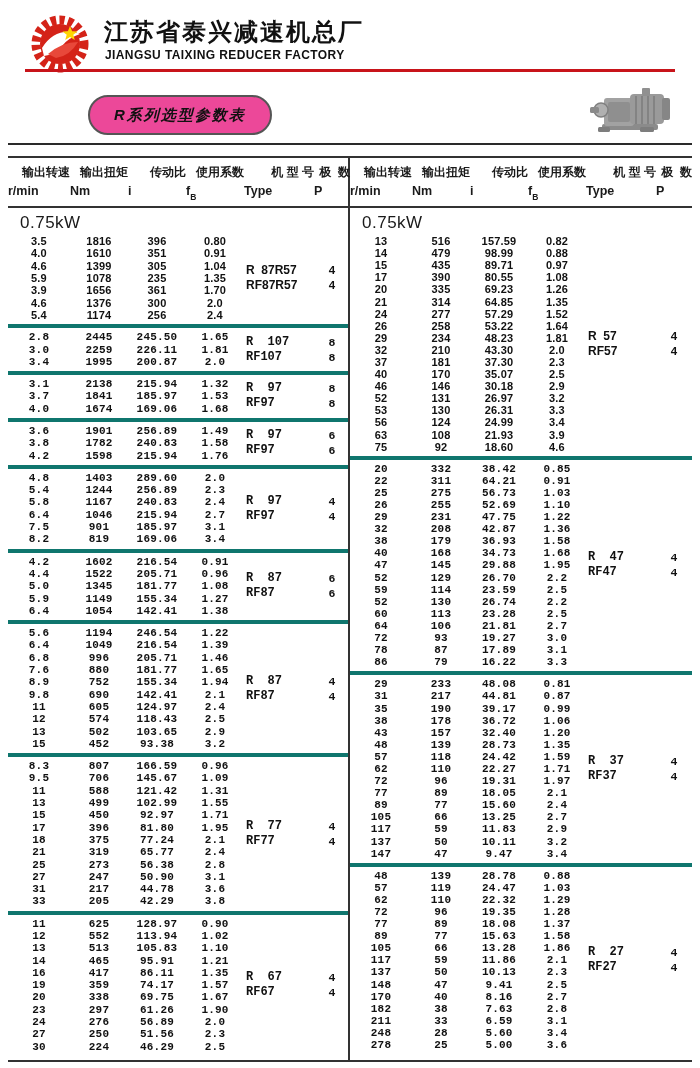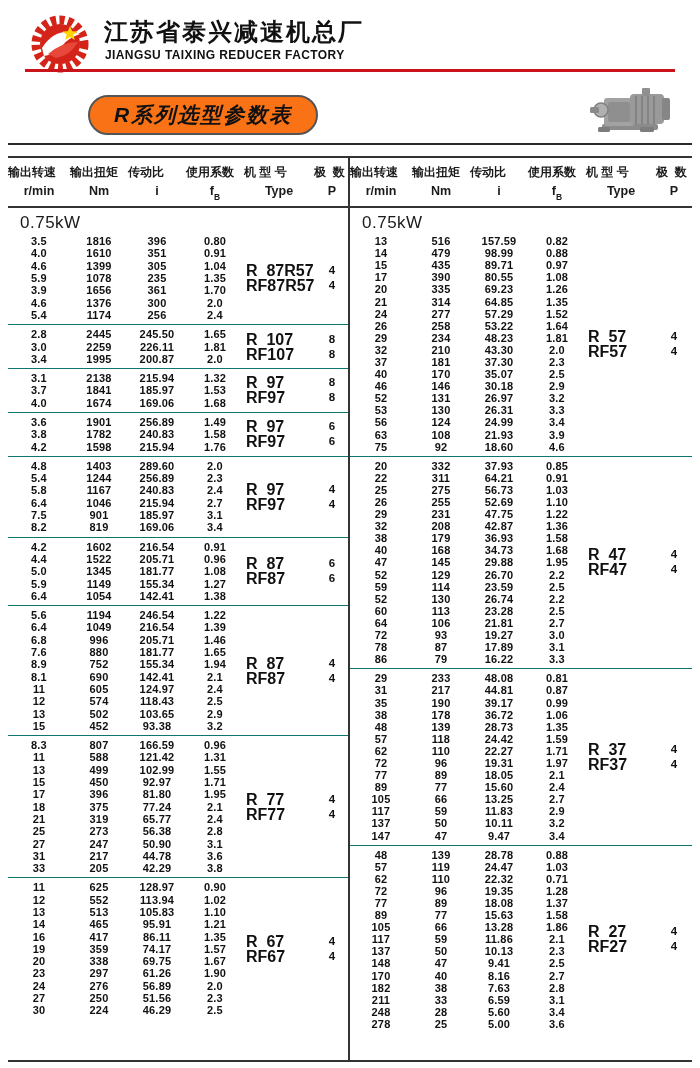--- a/index.html
+++ b/index.html
@@ -7,48 +7,48 @@
   .page { position:relative; width:700px; height:1068px; background:#fff; overflow:hidden; }
 
   
   .logo { position:absolute; left:28px; top:12px; width:64px; height:64px; }
   .company-cn { position:absolute; left:104px; top:16px; font-size:24px; font-weight:bold; letter-spacing:2px; color:#111; }
   .company-en { position:absolute; left:105px; top:48px; font-size:12px; font-weight:bold; letter-spacing:0.4px; color:#111; }
   .red-rule { position:absolute; left:25px; top:69px; width:650px; height:3px; }
 
   
   .title-pill { position:absolute; left:88px; top:95px; height:40px; line-height:36px; padding:0 24px;
-                border:2px solid #555; border-radius:22px; font-size:21px; font-weight:bold; font-style:italic;
-                letter-spacing:2px; color:#111; background:#f97316; }
+                border:2px solid #555; border-radius:22px; font-size:15px; font-weight:bold; font-style:italic;
+                letter-spacing:2px; color:#111; background:#ec4899; }
   .motor { position:absolute; left:588px; top:80px; width:92px; height:56px; }
   .title-divider { position:absolute; left:8px; top:143px; width:684px; height:2px; background:#2a2a2a; }
 
   
   .table { position:absolute; left:8px; top:156px; width:684px; height:906px;
            border-top:2px solid #333; border-bottom:2px solid #333; display:flex; overflow:hidden; }
   .half { width:342px; }
   .half.left { border-right:2px solid #333; }
 
   .thead { height:50px; border-bottom:2px solid #333; display:grid;
            grid-template-columns:62px 58px 58px 58px 70px 36px; align-content:center; row-gap:3px; }
-  .thead .cn  { font-size:12px; font-weight:bold; text-align:left; white-space:pre; }
-  .thead .un  { font-size:12.5px; font-weight:bold; text-align:center; }
+  .thead .cn  { font-size:12px; font-weight:bold; text-align:right; white-space:pre; }
+  .thead .un  { font-size:12.5px; font-weight:bold; }
   .thead sub.fb { font-size:8.5px; position:relative; top:2px; font-weight:bold; }
 
   .power { height:24px; padding:5px 0 0 12px; font-size:17px; font-weight:normal; letter-spacing:0.5px; }
 
   .group { position:relative; padding:3px 0; }
-  .group + .group { border-top:1px solid #0f766e; }
+  .group + .group { border-top:4px solid #0f766e;font-family:Liberation Mono, monospace; }
   .row { display:grid; grid-template-columns:62px 58px 58px 58px; align-items:center; }
   .left  .row { height:12.3px; }
   .right .row { height:12.1px; }
   .cell { text-align:center; font-size:11px; font-weight:bold; letter-spacing:0.2px; color:#111; }
 
   .typeblock { position:absolute; left:238px; top:50%; transform:translateY(-50%);
-               font-size:16px; font-weight:bold; white-space:pre; line-height:15px; color:#111; }
+               font-size:12px; font-weight:bold; white-space:pre; line-height:15px; color:#111; }
   .pblock { position:absolute; left:306px; width:36px; top:50%; transform:translateY(-50%);
             text-align:center; font-size:11.5px; font-weight:bold; line-height:15px; color:#111; }
 </style>
 </head>
 <body>
 
 <div class="page">
 
   <svg class="logo" viewBox="0 0 64 64">
     <circle cx="32" cy="32" r="24" fill="none" stroke="#d42318" stroke-width="9" stroke-dasharray="5.2 3.4"></circle>
@@ -328,21 +328,21 @@
               <div class="cell">181.77</div>
               <div class="cell">1.65</div>
             </div>
             <div class="row">
               <div class="cell">8.9</div>
               <div class="cell">752</div>
               <div class="cell">155.34</div>
               <div class="cell">1.94</div>
             </div>
             <div class="row">
-              <div class="cell">8.1</div>
+              <div class="cell">9.8</div>
               <div class="cell">690</div>
               <div class="cell">142.41</div>
               <div class="cell">2.1</div>
             </div>
             <div class="row">
               <div class="cell">11</div>
               <div class="cell">605</div>
               <div class="cell">124.97</div>
               <div class="cell">2.4</div>
             </div>
@@ -369,20 +369,26 @@
               <div>4</div>
               <div>4</div>
             </div>
           </div>
           <div class="group">
             <div class="row">
               <div class="cell">8.3</div>
               <div class="cell">807</div>
               <div class="cell">166.59</div>
               <div class="cell">0.96</div>
+            </div>
+            <div class="row">
+              <div class="cell">9.5</div>
+              <div class="cell">706</div>
+              <div class="cell">145.67</div>
+              <div class="cell">1.09</div>
             </div>
             <div class="row">
               <div class="cell">11</div>
               <div class="cell">588</div>
               <div class="cell">121.42</div>
               <div class="cell">1.31</div>
             </div>
             <div class="row">
               <div class="cell">13</div>
               <div class="cell">499</div>
@@ -648,21 +654,21 @@
             <div class="typeblock"><div>R  57</div><div>RF57</div></div>
             <div class="pblock">
               <div>4</div>
               <div>4</div>
             </div>
           </div>
           <div class="group">
             <div class="row">
               <div class="cell">20</div>
               <div class="cell">332</div>
-              <div class="cell">37.93</div>
+              <div class="cell">38.42</div>
               <div class="cell">0.85</div>
             </div>
             <div class="row">
               <div class="cell">22</div>
               <div class="cell">311</div>
               <div class="cell">64.21</div>
               <div class="cell">0.91</div>
             </div>
             <div class="row">
               <div class="cell">25</div>
@@ -779,20 +785,26 @@
               <div class="cell">39.17</div>
               <div class="cell">0.99</div>
             </div>
             <div class="row">
               <div class="cell">38</div>
               <div class="cell">178</div>
               <div class="cell">36.72</div>
               <div class="cell">1.06</div>
             </div>
             <div class="row">
+              <div class="cell">43</div>
+              <div class="cell">157</div>
+              <div class="cell">32.40</div>
+              <div class="cell">1.20</div>
+            </div>
+            <div class="row">
               <div class="cell">48</div>
               <div class="cell">139</div>
               <div class="cell">28.73</div>
               <div class="cell">1.35</div>
             </div>
             <div class="row">
               <div class="cell">57</div>
               <div class="cell">118</div>
               <div class="cell">24.42</div>
               <div class="cell">1.59</div>
@@ -861,21 +873,21 @@
             <div class="row">
               <div class="cell">57</div>
               <div class="cell">119</div>
               <div class="cell">24.47</div>
               <div class="cell">1.03</div>
             </div>
             <div class="row">
               <div class="cell">62</div>
               <div class="cell">110</div>
               <div class="cell">22.32</div>
-              <div class="cell">0.71</div>
+              <div class="cell">1.29</div>
             </div>
             <div class="row">
               <div class="cell">72</div>
               <div class="cell">96</div>
               <div class="cell">19.35</div>
               <div class="cell">1.28</div>
             </div>
             <div class="row">
               <div class="cell">77</div>
               <div class="cell">89</div>

